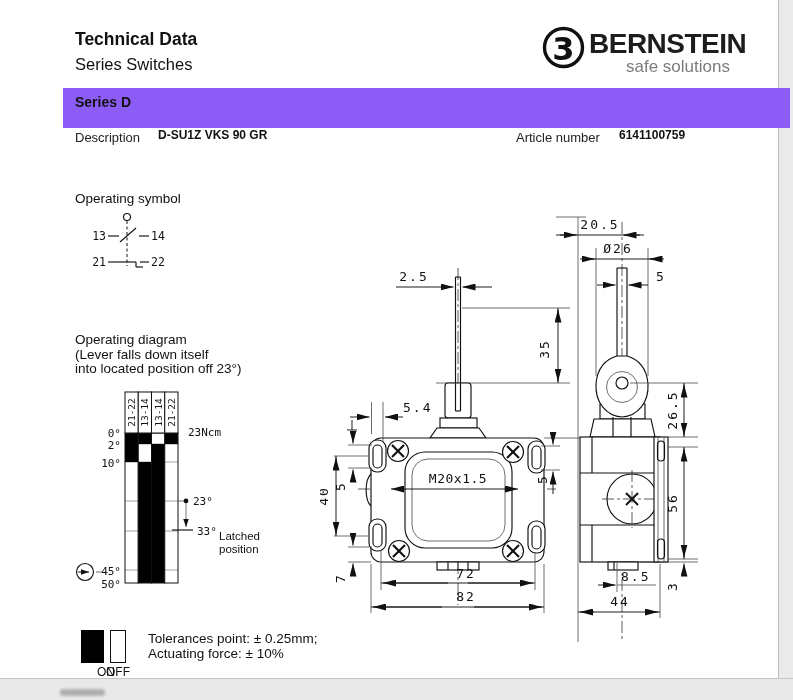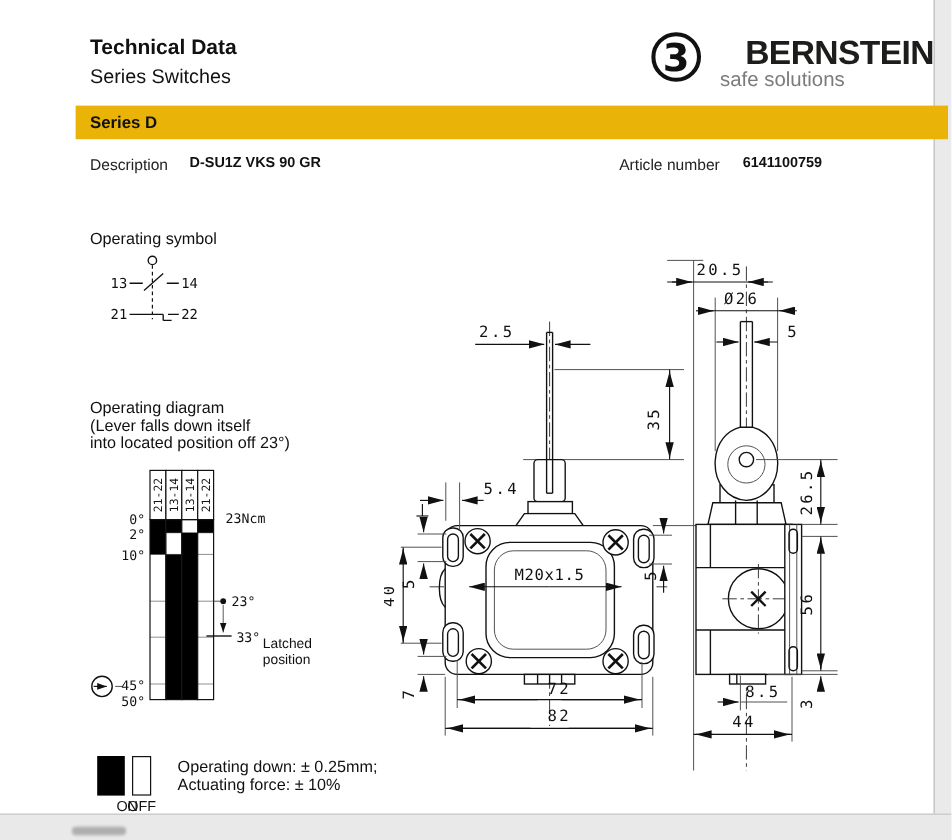--- a/index.html
+++ b/index.html
@@ -2,22 +2,22 @@
 <html><head>
 <meta charset="utf-8">
 <style>
   html,body{margin:0;padding:0;background:#fff;}
   .page{position:relative;width:793px;height:700px;background:#ffffff;overflow:hidden;
         font-family:"Liberation Sans",sans-serif;color:#1a1a1a;}
   .abs{position:absolute;}
   .title{font-size:17.5px;font-weight:bold;color:#111;}
   .subtitle{font-size:16.5px;color:#111;}
   .brandname{font-size:28px;font-weight:800;letter-spacing:-0.5px;color:#1d1d1b;}
-  .tagline{font-size:17px;color:#7b7b7b;text-align:left;}
-  .seriesbar{background:#eab308;height:28px;line-height:28px;padding-left:12px;
+  .tagline{font-size:17px;color:#7b7b7b;text-align:center;}
+  .seriesbar{background:#8b5cf6;height:40px;line-height:28px;padding-left:12px;
              font-size:14px;font-weight:bold;color:#111;}
   .metalabel{font-size:13px;color:#222;}
   .metavalue{font-size:12px;font-weight:bold;color:#111;}
   .seclabel{font-size:13.5px;color:#111;}
   .diagtitle{font-size:13.5px;line-height:14.5px;color:#111;}
   .tol{font-size:13.5px;line-height:15px;color:#111;}
   .legendlab{font-size:12px;color:#111;}
   .edge-right{background:#eaeaea;border-left:1px solid #bdbdbd;}
   .edge-bottom{background:#e9e9e9;border-top:1px solid #c6c6c6;}
   .smudge{background:#8f8f8f;border-radius:3px;filter:blur(1.5px);opacity:.65;}
@@ -43,21 +43,21 @@
   <div class="abs edge-bottom" style="left:0;top:678px;width:793px;height:22px;"></div>
   <div class="abs smudge" style="left:60px;top:689px;width:45px;height:7px;"></div>
 
   <div class="abs title" style="left:75px;top:29px;">Technical Data</div>
   <div class="abs subtitle" style="left:75px;top:55px;">Series Switches</div>
 
   <svg class="abs" style="left:540px;top:24px;" width="48" height="48" viewBox="0 0 48 48">
     <circle cx="23.5" cy="23.5" r="19" fill="none" stroke="#111" stroke-width="3.4"></circle>
     <text x="23.5" y="35.5" text-anchor="middle" font-family="DejaVu Sans, sans-serif" font-size="32" font-weight="bold" fill="#e2001a">3</text>
   </svg>
-  <div class="abs brandname" style="left:589px;top:28px;margin-left:32px;">BERNSTEIN</div>
+  <div class="abs brandname" style="left:589px;top:28px;">BERNSTEIN</div>
   <div class="abs tagline" style="left:600px;top:57px;width:156px;">safe solutions</div>
 
   <div class="abs seriesbar" style="left:63px;top:88px;width:715px;">Series D</div>
 
   <div class="abs metalabel" style="left:75px;top:130px;">Description</div>
   <div class="abs metavalue" style="left:158px;top:128px;">D-SU1Z VKS 90 GR</div>
   <div class="abs metalabel" style="left:516px;top:130px;">Article number</div>
   <div class="abs metavalue" style="left:619px;top:128px;">6141100759</div>
 
   <div class="abs seclabel" style="left:75px;top:191px;">Operating symbol</div>
@@ -157,21 +157,21 @@
       <line x1="78" y1="572" x2="89" y2="572" class="dim" marker-end="url(#arrB)"></line>
       <line x1="96" y1="572" x2="102" y2="572" class="thin"></line>
     </g>
   </svg>
 
   <div class="abs" style="left:81px;top:630px;width:23px;height:33px;background:#000;"></div>
   <div class="abs" style="left:110px;top:630px;width:16px;height:33px;background:#fff;border:1.6px solid #111;box-sizing:border-box;"></div>
   <div class="abs legendlab" style="left:81px;top:665px;margin-left:16px;">ON</div>
   <div class="abs legendlab" style="left:106px;top:665px;">OFF</div>
   <div class="abs tol" style="left:148px;top:631px;">
-    <div>Operating down: ± 0.25mm;</div>
+    <div>Tolerances point: ± 0.25mm;</div>
     <div>Actuating force: ± 10%</div>
   </div>
 
   <svg class="abs" style="left:320px;top:210px;" width="475" height="432" viewBox="320 210 475 432">
     <defs>
       <marker id="arrA" viewBox="0 0 13 7" refX="13" refY="3.5" markerWidth="13" markerHeight="7" orient="auto" markerUnits="userSpaceOnUse">
         <path d="M0,0 L13,3.5 L0,7 z" fill="#111"></path>
       </marker>
     </defs>
 

